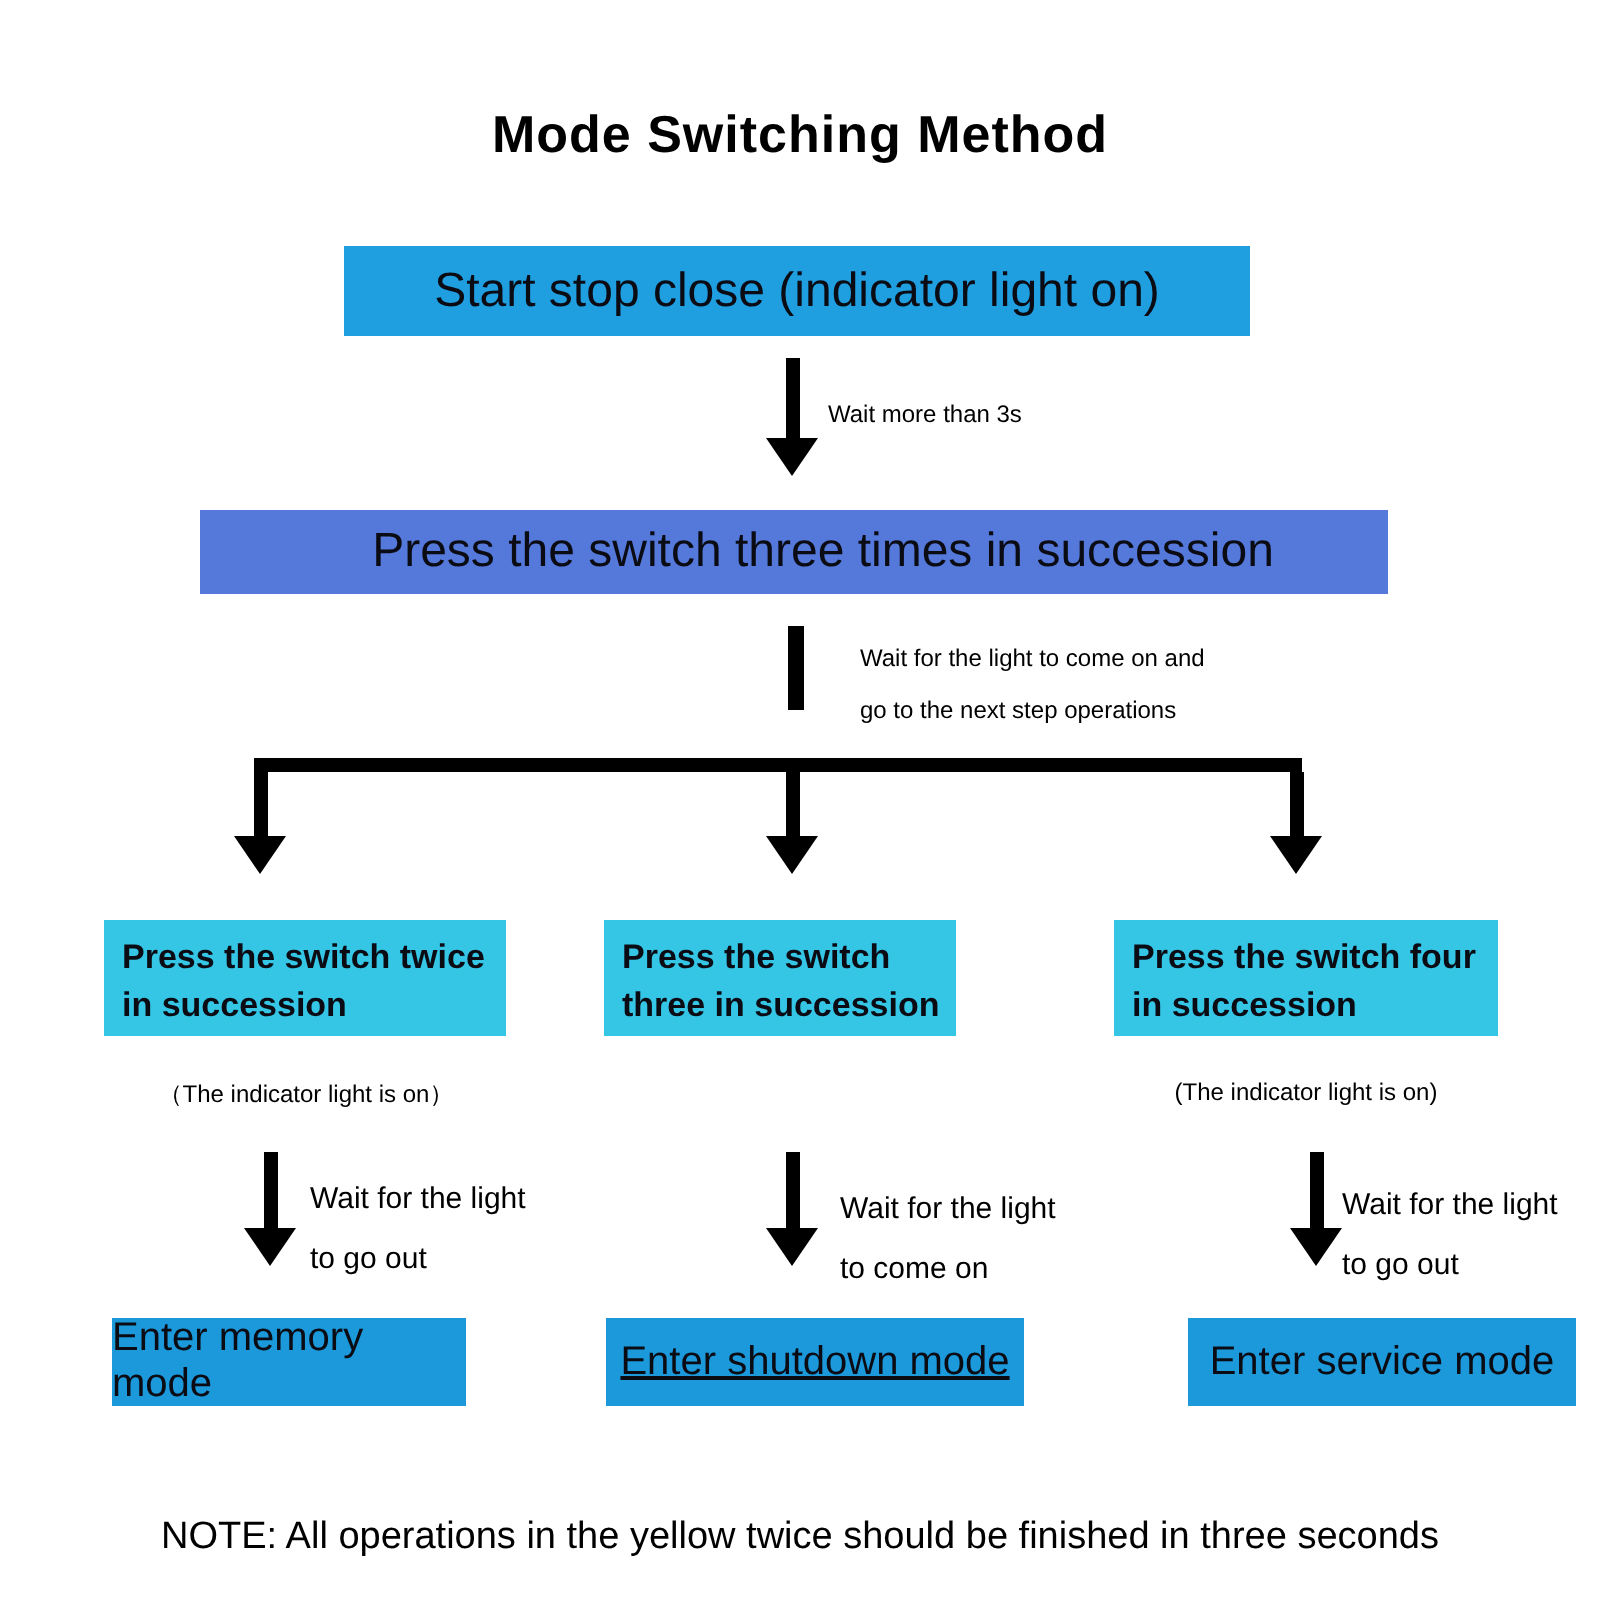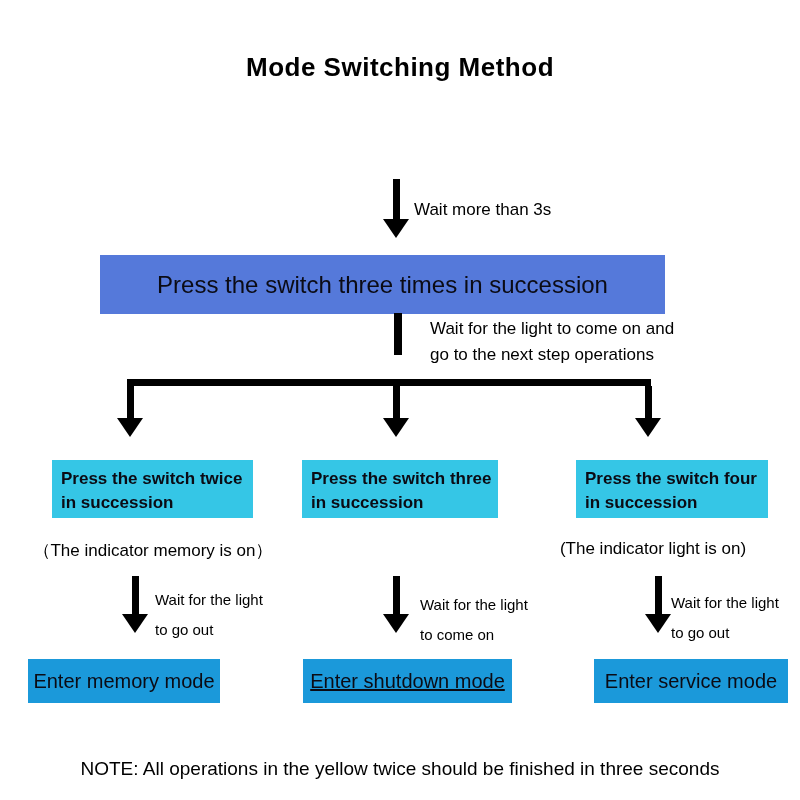--- a/index.html
+++ b/index.html
@@ -10,65 +10,66 @@
   }
   .title {
     position:absolute; left:0; right:0; top:52px;
     text-align:center; font-size:26px; font-weight:bold; letter-spacing:0.5px;
   }
   .box {
     position:absolute; display:flex; align-items:center; justify-content:center;
     color:#0b0b14;
   }
   .box-start  { left:172px; top:123px; width:453px; height:45px; font-size:24px; }
-  .box-press3 { left:100px; top:255px; width:565px; height:59px; font-size:24px; }
+  .box-press3 { left:100px; top:255px; width:565px; height:42px; font-size:24px;padding-left:29px; }
   .box-cyan   {
     justify-content:flex-start; align-items:flex-start;
     padding:7px 6px 0 9px; box-sizing:border-box;
     font-size:17px; font-weight:600; line-height:24px;
   }
   .box-cyan-l { left:52px;  top:460px; width:201px; height:58px; }
-  .box-cyan-m { left:302px; top:460px; width:196px; height:58px; }
-  .box-cyan-r { left:557px; top:460px; width:192px; height:58px;margin-left:19px; }
+  .box-cyan-m { left:302px; top:460px; width:176px; height:58px; }
+  .box-cyan-r { left:557px; top:460px; width:192px; height:58px; }
   .box-enter  { font-size:20px; height:44px; top:659px; }
-  .box-enter-a { left:28px;  width:192px; }
+  .box-enter-a { left:56px;  width:177px; }
   .box-enter-b { left:303px; width:209px;text-decoration:underline; }
   .box-enter-c { left:563px; width:194px;margin-left:31px; }
 
   .varrow { position:absolute; width:26px; }
   .varrow .shaft { width:7px; margin:0 auto; background:#000; }
   .varrow .head  {
     width:0; height:0; margin:0 auto;
     border-left:13px solid transparent; border-right:13px solid transparent;
     border-top:19px solid #000;
   }
   .stub  { position:absolute; left:394px; top:313px; width:8px; height:42px; background:#000; }
   .hline { position:absolute; left:127px; top:379px; width:524px; height:7px; background:#000; }
 
-  .lbl { position:absolute; font-size:17px; white-space:nowrap; }
+  .lbl { position:absolute; font-size:12px; white-space:nowrap; }
   .lbl-wait1 { left:414px; top:200px; }
   .lbl-wait2 { left:430px; top:316px; line-height:26px; white-space:normal; width:300px; }
   .lbl-ind   { width:260px; text-align:center; top:539px; }
   .lbl-ind-l { left:23px; }
   .lbl-ind-m { left:270px; }
   .lbl-ind-r { left:523px; }
   .lbl-wait3 { font-size:15px; line-height:30px; }
   .lbl-wait3 span { display:block; }
   .note {
     position:absolute; left:0; right:0; top:758px;
     text-align:center; font-size:19px;
   }
 </style>
 </head>
 <body>
 
 <div id="canvas">
 
   <div class="title">Mode Switching Method</div>
 
+  <div class="box box-start" style="background-color: rgb(31, 158, 224);">Start stop close (indicator light on)</div>
 
   <div class="varrow" style="left:383px; top:179px;">
     <div class="shaft" style="height:40px;"></div>
     <div class="head"></div>
   </div>
   <div class="lbl lbl-wait1">Wait more than 3s</div>
 
   <div class="box box-press3" style="background-color: rgb(85, 121, 218);">Press the switch three times in succession</div>
 
   <div class="stub"></div>
@@ -88,21 +89,21 @@
   </div>
   <div class="varrow" style="left:635px; top:386px;">
     <div class="shaft" style="height:32px;"></div>
     <div class="head"></div>
   </div>
 
   <div class="box box-cyan box-cyan-l" style="background-color: rgb(53, 198, 230);">Press the switch twice in succession</div>
   <div class="box box-cyan box-cyan-m" style="background-color: rgb(53, 198, 230);">Press the switch three in succession</div>
   <div class="box box-cyan box-cyan-r" style="background-color: rgb(53, 198, 230);">Press the switch four in succession</div>
 
-  <div class="lbl lbl-ind lbl-ind-l">（The indicator memory is on）</div>
+  <div class="lbl lbl-ind lbl-ind-l">（The indicator light is on）</div>
   <div class="lbl lbl-ind lbl-ind-r">(The indicator light is on)</div>
 
   <div class="varrow" style="left:122px; top:576px;">
     <div class="shaft" style="height:38px;"></div>
     <div class="head"></div>
   </div>
   <div class="lbl lbl-wait3" style="left:155px; top:585px;">
     <span>Wait for the light</span>
     <span>to go out</span>
   </div>

